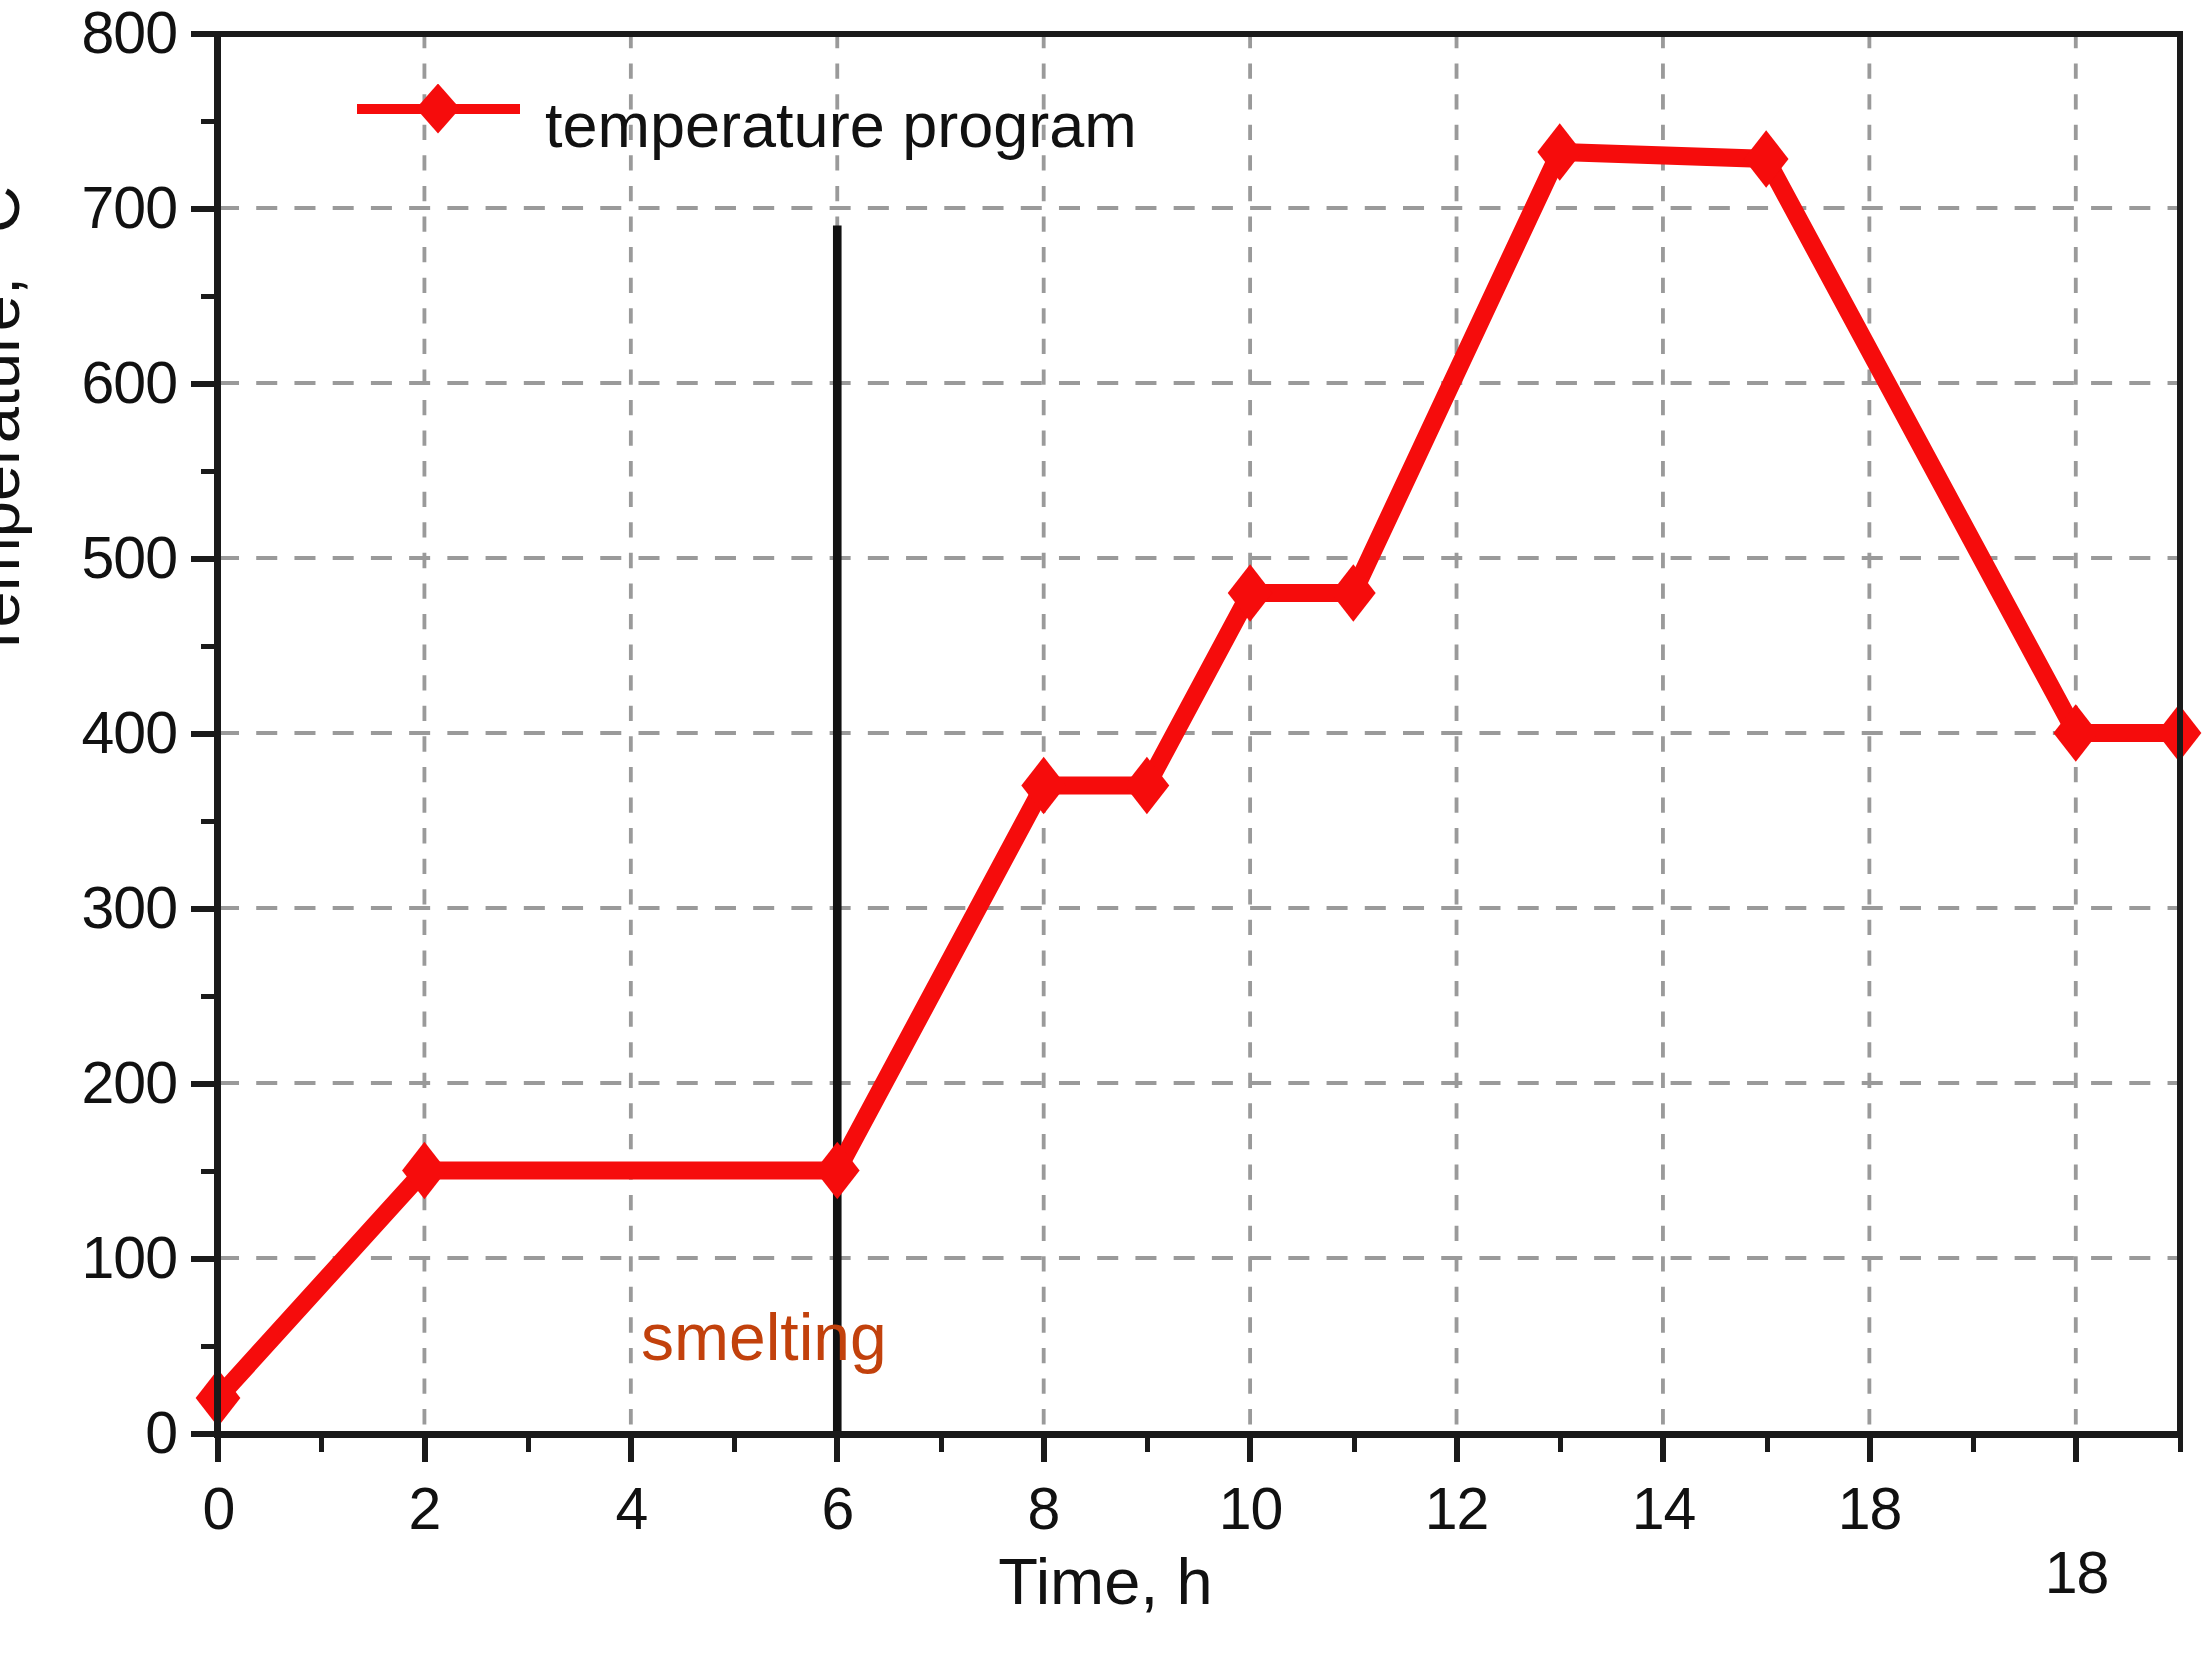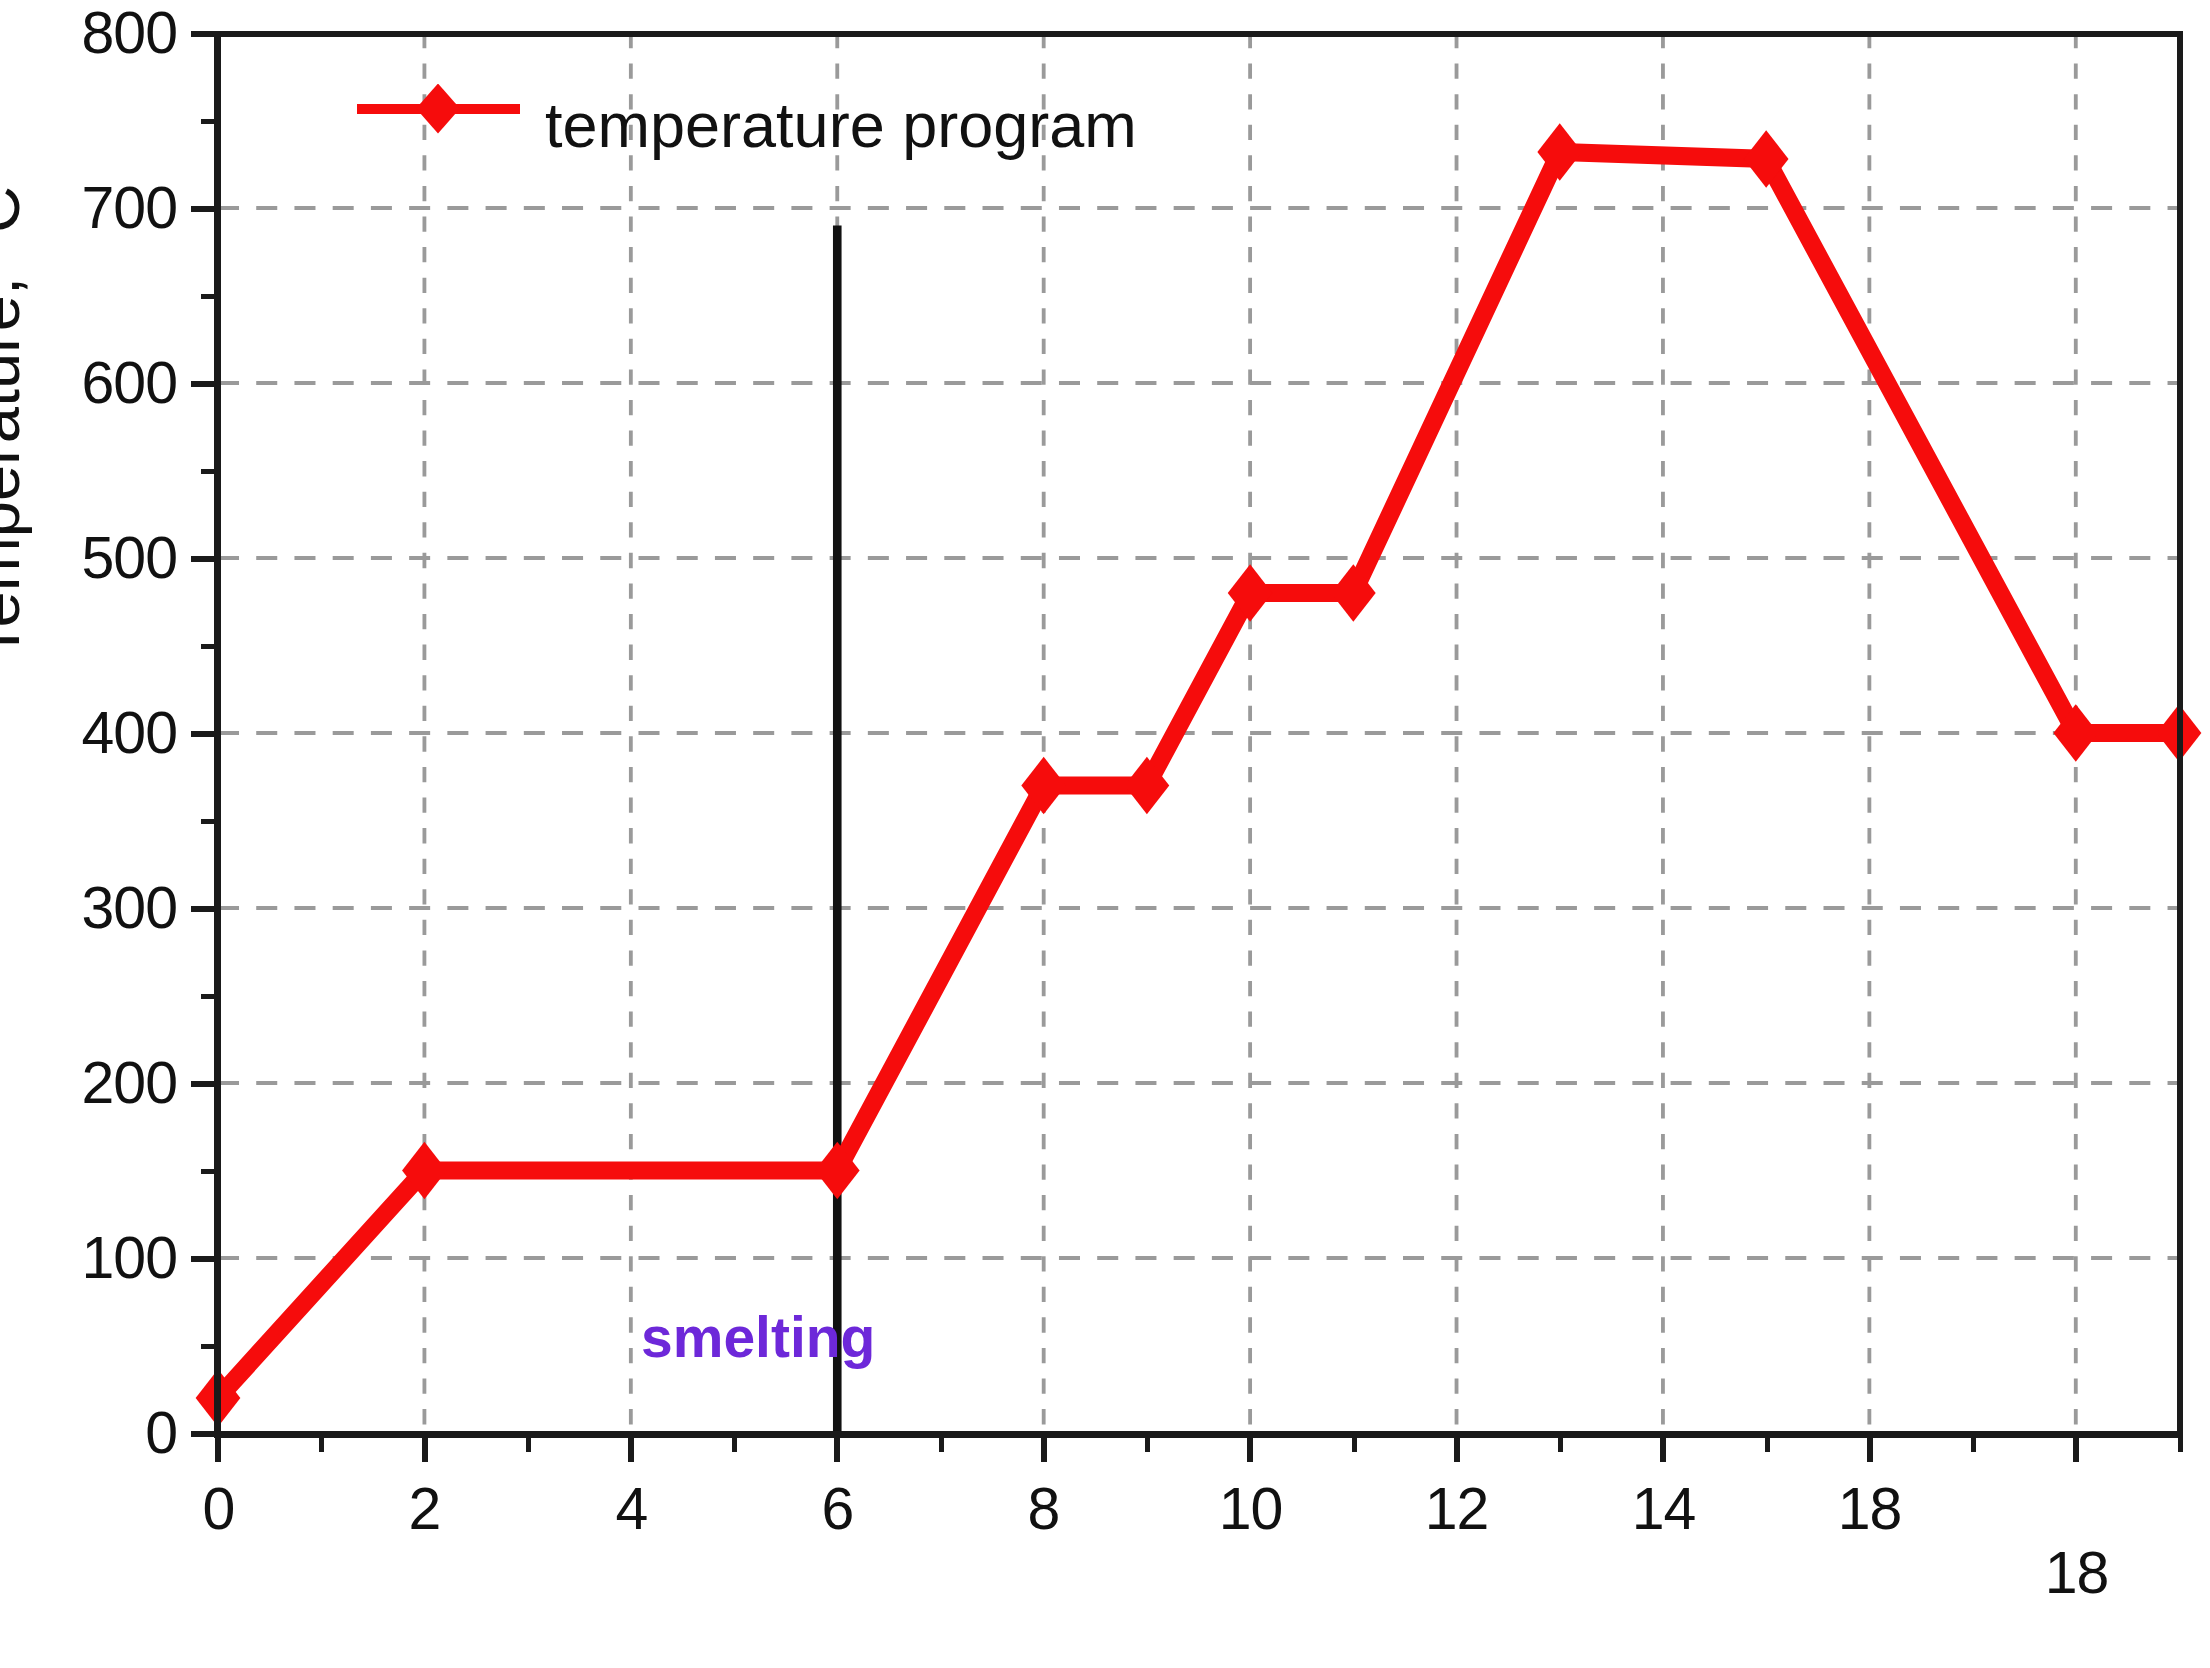--- a/index.html
+++ b/index.html
@@ -29,21 +29,21 @@
   .xlabel{position:absolute;font-size:59px;line-height:59px;text-align:center;white-space:nowrap;color:#111;letter-spacing:-1px;}
 
   
   #y-axis-title{position:absolute;left:-36px;top:660px;width:535px;
      transform:rotate(-90deg);transform-origin:left top;
      font-size:65px;line-height:65px;white-space:nowrap;color:#111;}
   #x-axis-title{position:absolute;left:0;top:1549px;width:2211px;text-align:center;
      font-size:65px;line-height:65px;color:#111;}
 
   
-  .annot{position:absolute;font-size:57px;line-height:59px;white-space:nowrap;color:#6d28d9;font-weight:bold;}
+  .annot{position:absolute;font-size:66px;line-height:59px;white-space:nowrap;color:#c2410c;}
   #annot-smelting{left:484px;top:1236px;}
   #annot-annealing{left:1335px;top:1236px;}
 
   
   #legend{position:absolute;left:357px;top:94px;display:flex;gap:4px;}
   #legend-swatch{position:relative;width:163px;height:29px;}
   #legend-swatch .lsline{position:absolute;left:0;top:9.6px;width:163px;height:10.5px;background:#f60c0c;}
   #legend-swatch .lsmark{position:absolute;left:59px;top:-10.5px;width:44px;height:50px;background:#f60c0c;
      clip-path:polygon(50% 0%,100% 50%,50% 100%,0% 50%);}
   #legend-label{font-size:63px;line-height:63px;margin-left:21px;color:#111;white-space:nowrap;}
@@ -161,20 +161,21 @@
       <div class="xlabel" style="left: 780px; top: 1480px; width: 115px;">6</div>
       <div class="xlabel" style="left: 986px; top: 1480px; width: 115px;">8</div>
       <div class="xlabel" style="left: 1193px; top: 1480px; width: 115px;">10</div>
       <div class="xlabel" style="left: 1399px; top: 1480px; width: 115px;">12</div>
       <div class="xlabel" style="left: 1606px; top: 1480px; width: 115px;">14</div>
       <div class="xlabel" style="left: 1812px; top: 1480px; width: 115px;">18</div>
       <div class="xlabel" style="left: 2019px; top: 1544px; width: 115px;">18</div>
     </div>
 
   <div id="y-axis-title">Temperature, °C</div>
+  <div id="x-axis-title">Time, h</div>
 
   <div class="annot" id="annot-smelting" style="left: 641px; top: 1308px;">smelting</div>
 
   <div id="legend">
     <div id="legend-swatch">
       <div class="lsline"></div>
       <div class="lsmark"></div>
     </div>
     <div id="legend-label">temperature program</div>
   </div>

